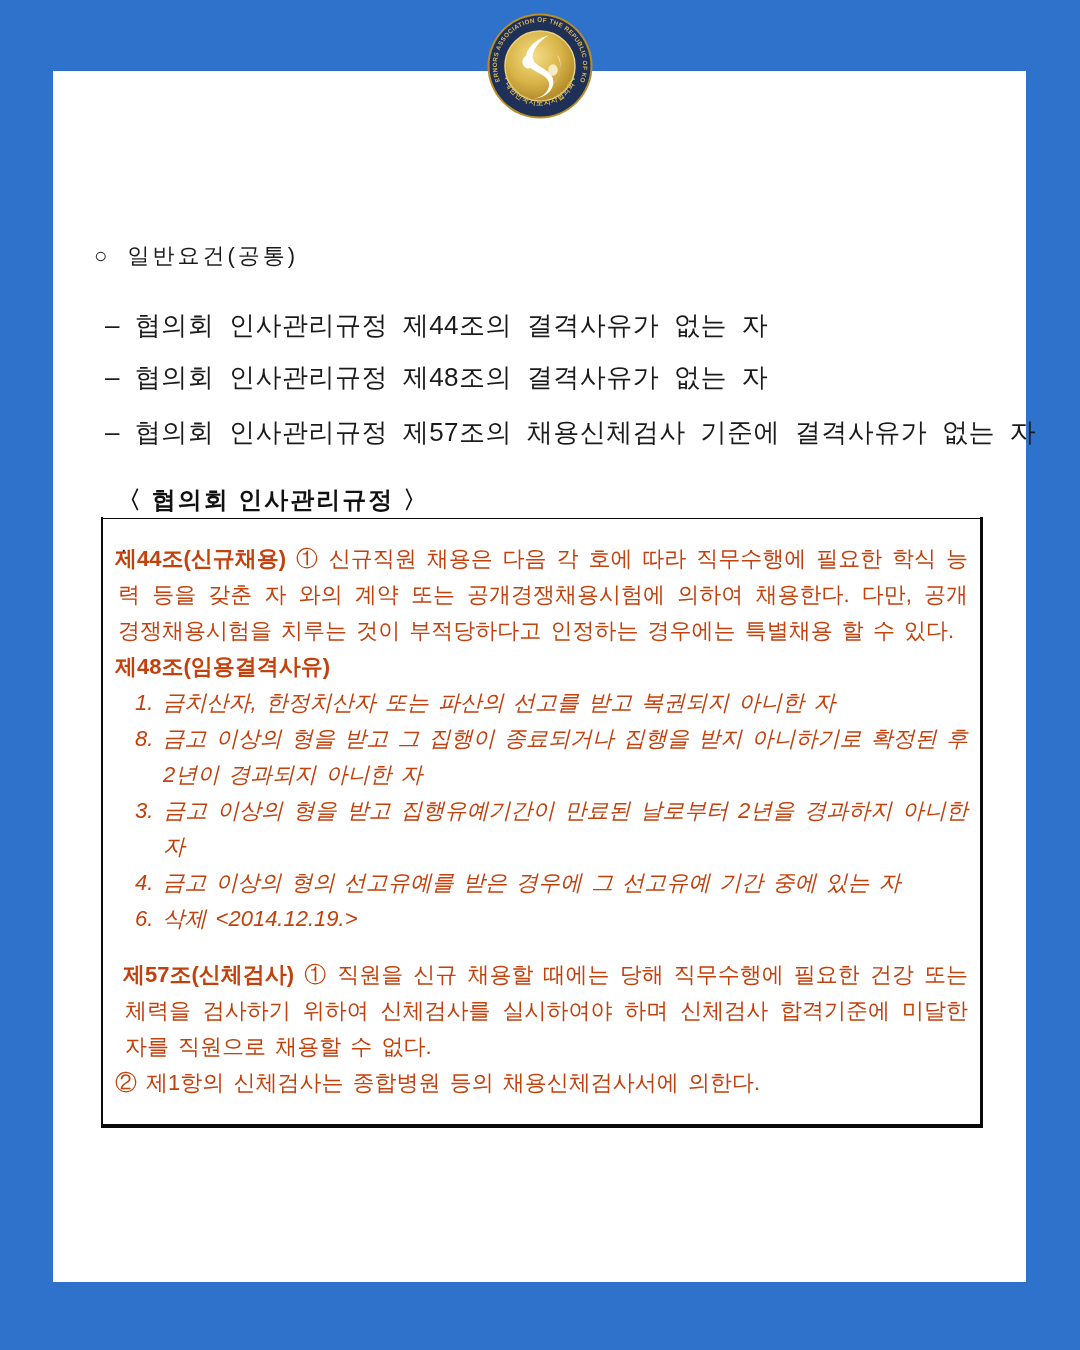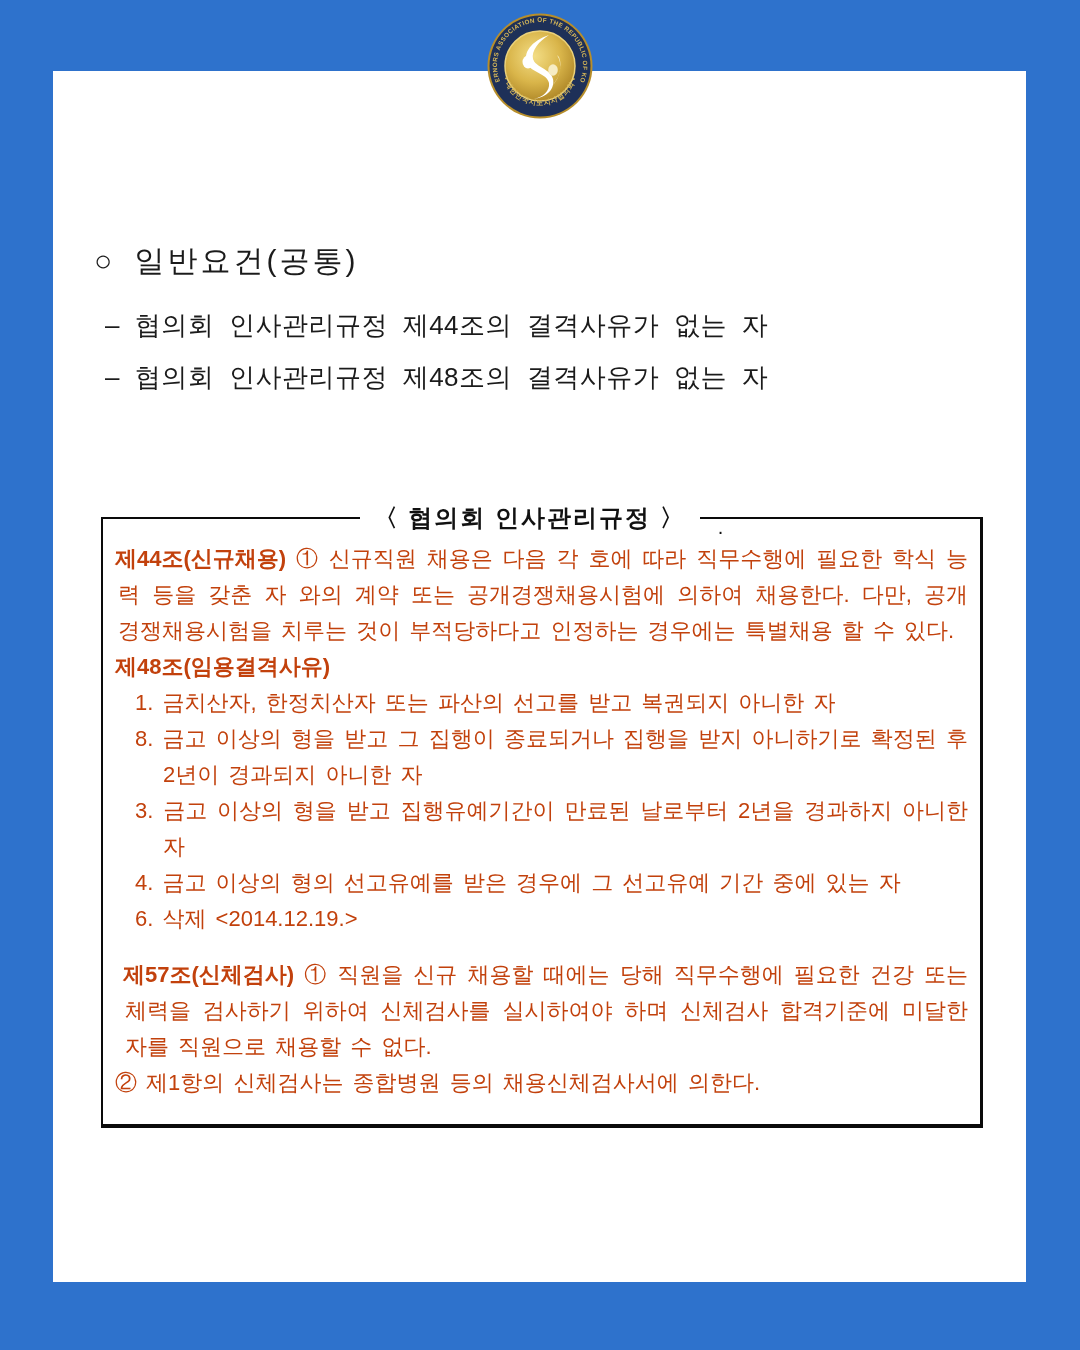--- a/index.html
+++ b/index.html
@@ -21,21 +21,21 @@
   .emblem {
     position: absolute;
     left: 487px; top: 13px;
     width: 106px; height: 106px;
     z-index: 5;
   }
   
   .heading {
     position: absolute;
     left: 41px; top: 170px;
-    font-size: 30px;
+    font-size: 22px;
     letter-spacing: 3px;
     word-spacing: 8px;
     color: #1b1b1b;
     white-space: pre;
     text-align: center;
   }
   .bullet {
     position: absolute;
     left: 52px;
     font-size: 26px;
@@ -57,20 +57,21 @@
     box-sizing: border-box;
     background: #fff;
   }
   .box-title-wrap {
     position: absolute;
     top: -19px; left: 0; right: 0;
     height: 36px;
     display: flex;
     justify-content: center;
     align-items: stretch;
+    flex-direction: column;
   }
   .box-title {
     background: #ffffff;
     padding: 0 14px;
     font-size: 24px;
     font-weight: 700;
     letter-spacing: 2px;
     line-height: 36px;
     color: #111;
     white-space: pre;
@@ -107,20 +108,21 @@
     list-style: none;
     padding: 0 0 0 20px;
     word-spacing: 3px;
   }
   .reg-items li {
     padding-left: 28px;
     text-indent: -28px;
     text-align: justify;
     word-break: break-all;
     white-space: pre-wrap;
+    font-style: italic;
   }
   .article-57 { margin-top: 20px; }
   .article-57 .reg-par { padding-left: 10px; text-indent: -2px; }
   .clause-2 {
     margin-left: 18px;
     white-space: pre-wrap;
     word-spacing: 3px;
     text-align: justify;
     word-break: break-all;
   }
@@ -154,20 +156,21 @@
     <path d="M 70,42 C 76,52 74,64 64,74 C 72,66 76,54 72,44 Z" fill="#f6ecc4"></path>
   </g>
 </svg>
 
 <div class="paper">
 
   <div class="heading">○ 일반요건(공통)</div>
 
   <div class="bullet bullet-1">– 협의회 인사관리규정 제44조의 결격사유가 없는 자</div>
   <div class="bullet bullet-2">– 협의회 인사관리규정 제48조의 결격사유가 없는 자</div>
+  <div class="bullet bullet-3">– 협의회 인사관리규정 제57조의 채용신체검사 기준에 결격사유가 없는 자</div>
 
   <div class="reg-box">
     <div class="box-title-wrap">
       <span class="box-title">〈 협의회 인사관리규정 〉</span>
       <span class="title-dot">.</span>
     </div>
 
     <div class="box-inner">
 
       <p class="reg-par"><span class="reg-label">제44조(신규채용)</span><span> ① 신규직원 채용은 다음 각 호에 따라 직무수행에 필요한 학식 능력 등을 갖춘 자 와의 계약 또는 공개경쟁채용시험에 의하여 채용한다. 다만, 공개  경쟁채용시험을 치루는 것이 부적당하다고 인정하는 경우에는 특별채용 할 수 있다.</span></p>

